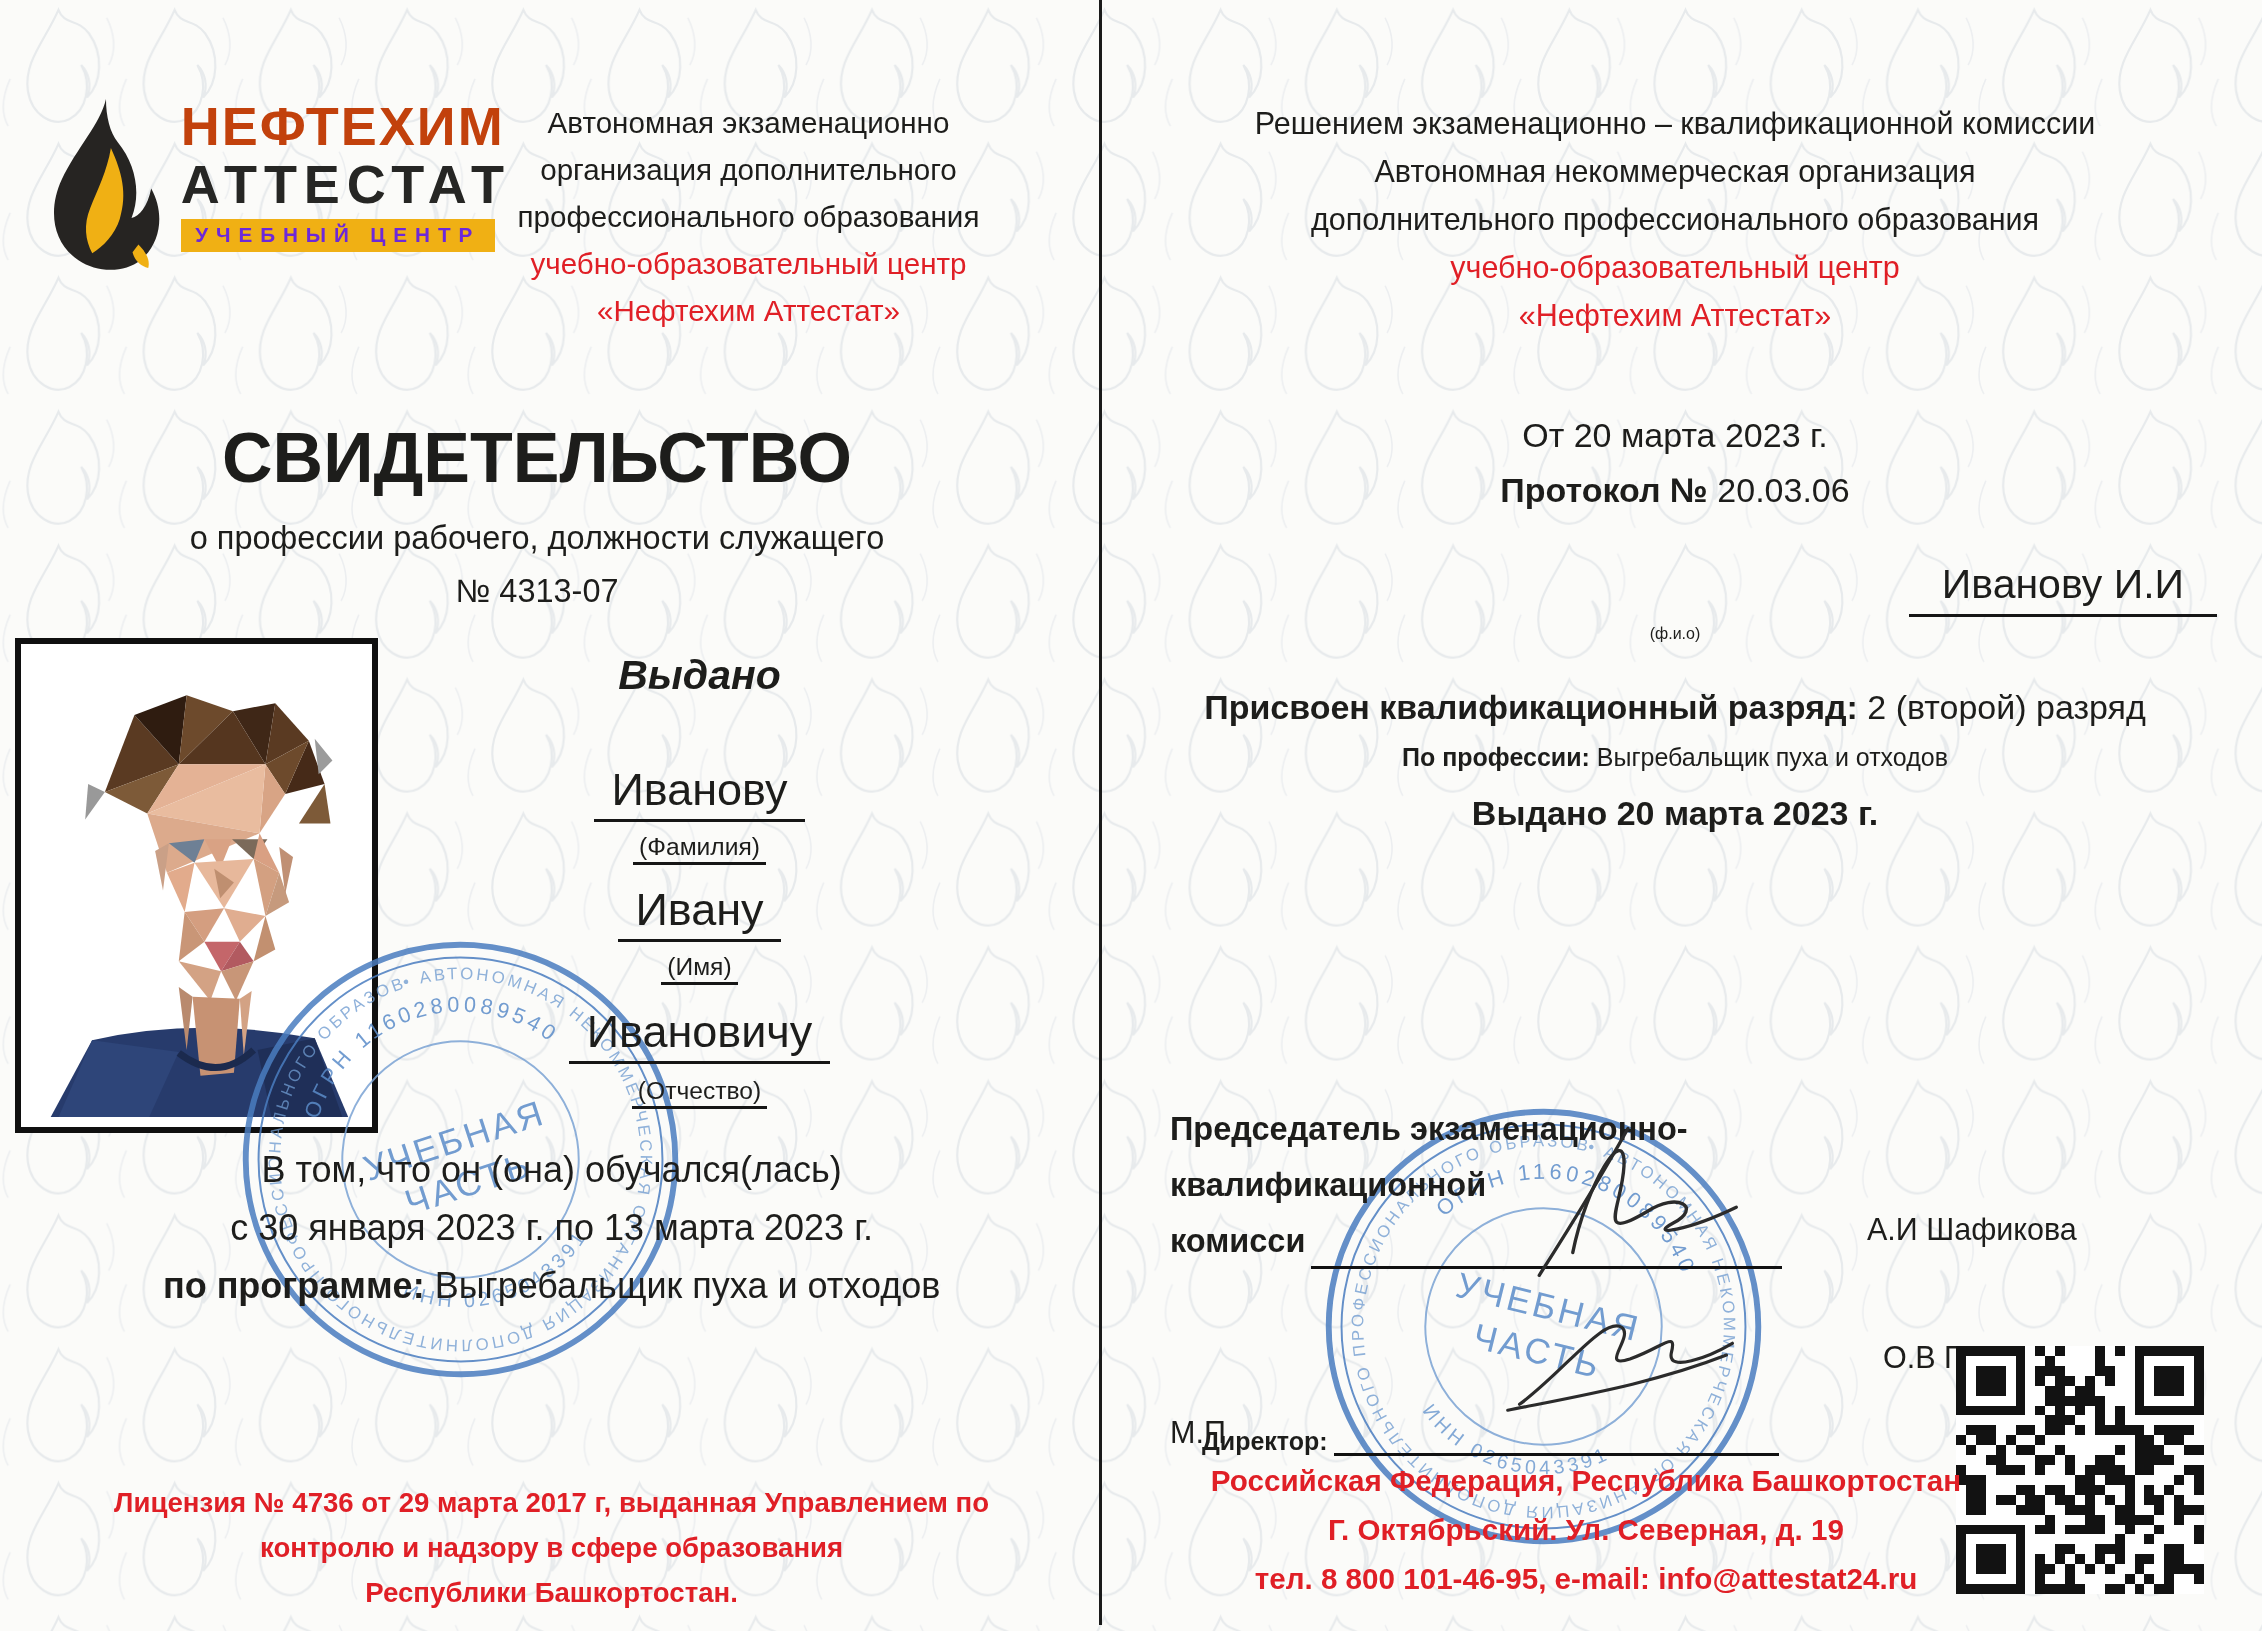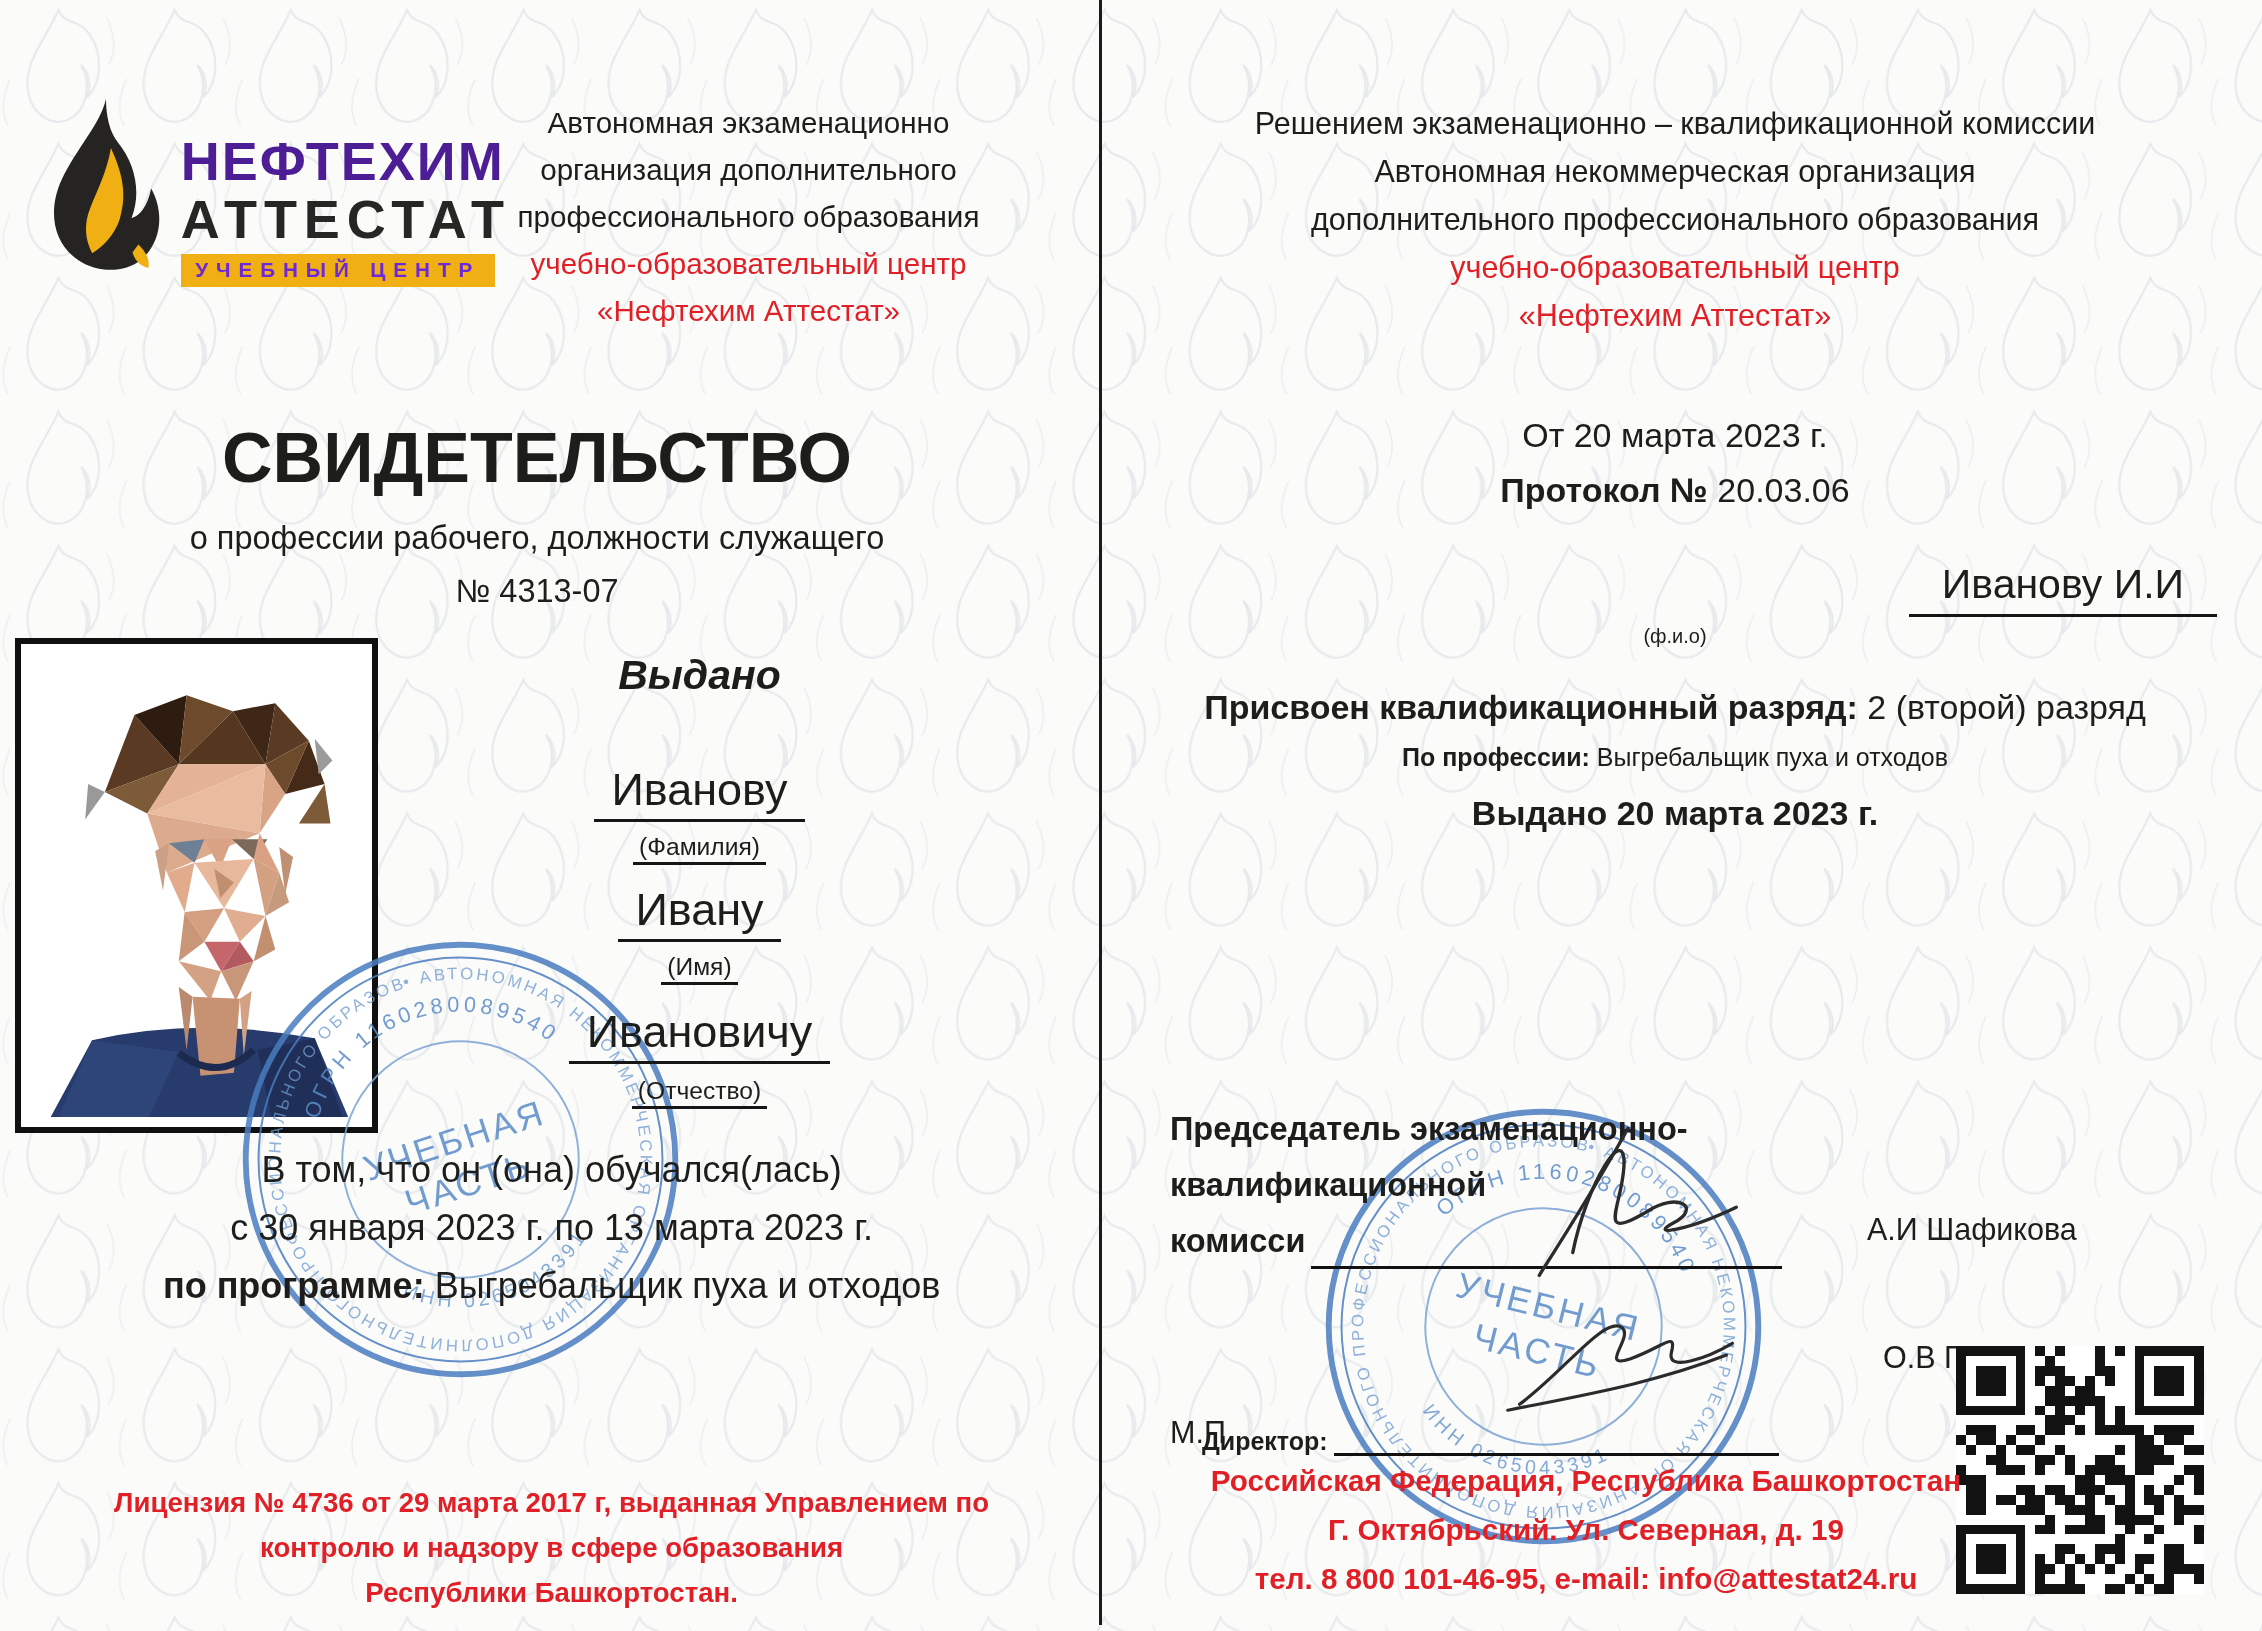--- a/index.html
+++ b/index.html
@@ -9,21 +9,21 @@
     font-family:"Liberation Sans","DejaVu Sans",sans-serif;
   }
   .wm{position:absolute;inset:0;z-index:0;}
   .z1{z-index:1}
   .divider{position:absolute;left:1099px;top:0;width:3px;height:1625px;background:#1a1a1a;z-index:3;}
 
   
   .logo{position:absolute;left:44px;top:97px;display:flex;z-index:3;}
   .logo-flame{width:123px;height:175px;}
   .logo-text{margin-left:13.8px;display:flex;flex-direction:column;}
-  .logo-l1{font-size:54px;font-weight:700;letter-spacing:2px;color:#4c1d95;line-height:59px;margin-top:35px;}
+  .logo-l1{font-size:54px;font-weight:700;letter-spacing:2px;color:#c2410c;line-height:59px;}
   .logo-l2{font-size:54px;font-weight:700;letter-spacing:6.9px;color:#262624;line-height:57px;}
   .logo-badge{margin-top:5.9px;background:#f0b014;color:#6d28d9;font-size:20.7px;font-weight:700;
     letter-spacing:7.9px;padding:3.9px 9.9px 4.9px;text-align:center;width:294px;}
   .org-top{position:absolute;left:512px;top:99px;width:473px;text-align:center;
     font-size:29.6px;line-height:47px;z-index:3;}
   .red{color:#e01f26;}
   .title{position:absolute;left:0;top:418px;width:1074px;text-align:center;
     font-size:70px;font-weight:700;letter-spacing:0;z-index:3;}
   .subtitle{position:absolute;left:0;top:520px;width:1074px;text-align:center;font-size:32.5px;z-index:3;}
   .cert-number{position:absolute;left:0;top:573px;width:1074px;text-align:center;font-size:32.5px;z-index:3;}
@@ -56,21 +56,21 @@
   .stamp-right{left:1312px;top:1095px;transform:rotate(14deg);}
   .stamp text{font-family:"Liberation Sans",sans-serif;}
 
   
   .r-header{position:absolute;left:1133px;top:99px;width:1084px;text-align:center;
     font-size:30.5px;line-height:48px;z-index:3;}
   .r-date{position:absolute;left:1133px;top:416px;width:1084px;text-align:center;font-size:34px;z-index:3;}
   .r-protocol{position:absolute;left:1133px;top:471px;width:1084px;text-align:center;font-size:34px;z-index:3;}
   .r-fio{position:absolute;left:1133px;top:561px;width:1084px;text-align:right;font-size:41px;z-index:3;}
   .r-fio .u{border-bottom:3px solid #161616;padding:0 33px 5.9px;}
-  .r-fio-lbl{position:absolute;left:1133px;top:625px;width:1084px;text-align:center;font-size:20px;z-index:3;}
+  .r-fio-lbl{position:absolute;left:1133px;top:625px;width:1084px;text-align:center;font-size:16px;z-index:3;}
   .r-grade{position:absolute;left:1133px;top:688px;width:1084px;text-align:center;font-size:34px;z-index:3;}
   .r-prof{position:absolute;left:1133px;top:743px;width:1084px;text-align:center;font-size:25px;z-index:3;}
   .r-issued{position:absolute;left:1133px;top:794px;width:1084px;text-align:center;font-size:34px;font-weight:700;z-index:3;}
 
   .chair-block{position:absolute;left:1170px;top:1101px;width:887px;font-size:32.5px;
     font-weight:700;line-height:56px;z-index:3;}
   .sig-line{display:inline-block;border-bottom:3.9px solid #111;height:33px;vertical-align:bottom;margin-left:5.9px;}
   .chair-name{position:absolute;left:1867px;top:1212px;font-size:30.5px;font-weight:400;z-index:3;}
   .dir-row{position:absolute;left:1170px;top:1420px;font-size:25px;font-weight:700;z-index:3;margin-left:32px;}
   .dir-name{position:absolute;left:1883px;top:1340px;font-size:30.5px;z-index:3;}

